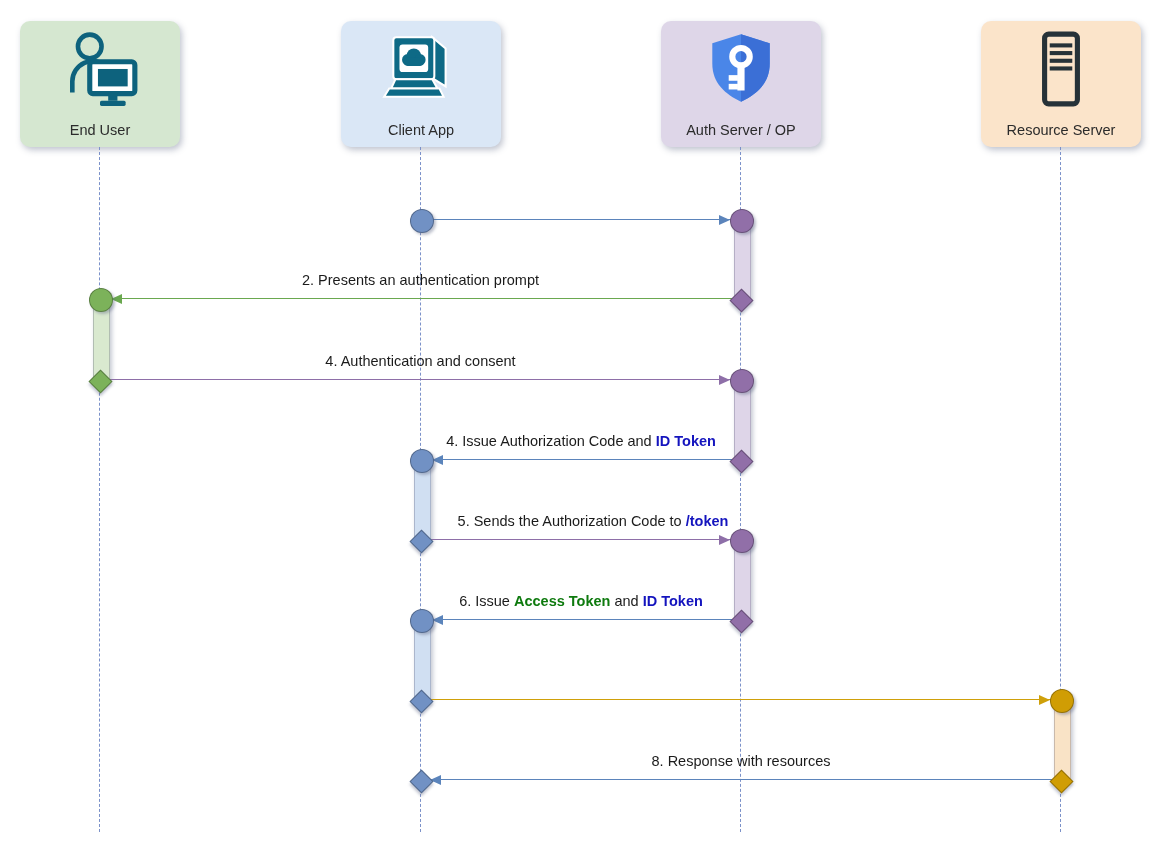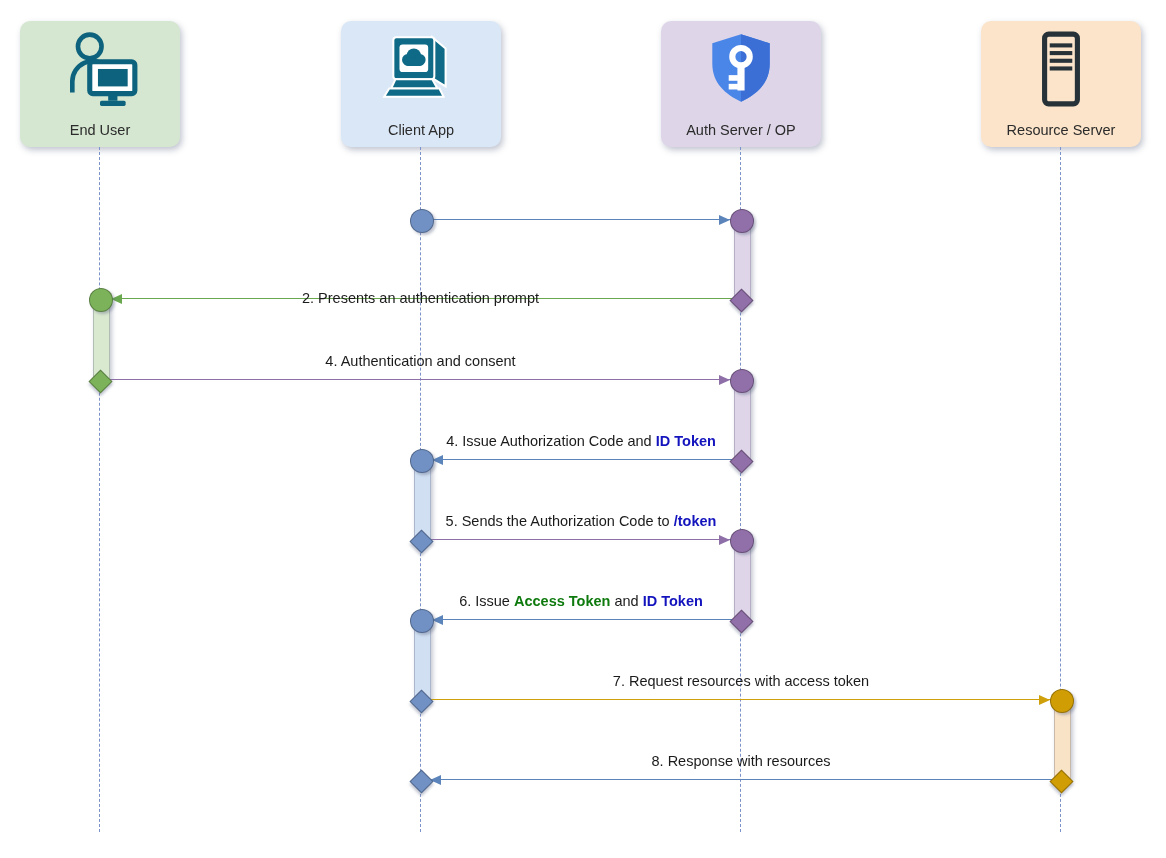--- a/index.html
+++ b/index.html
@@ -147,21 +147,21 @@
 
   <div class="msg-line lc-blue" style="left:421px;top:219px;width:320px;"></div>
   <div class="arrow right ac-blue" style="left:719px;top:214.5px;"></div>
   <div class="ep-circle np-blue" style="left:410px;top:209px;"></div>
   <div class="ep-circle np-purple" style="left:730px;top:209px;"></div>
 
   <div class="msg-line lc-green" style="left:100px;top:298px;width:641px;"></div>
   <div class="arrow left ac-green" style="left:111px;top:293.5px;"></div>
   <div class="ep-diamond np-purple" style="left:733px;top:291.5px;"></div>
   <div class="ep-circle np-green" style="left:89px;top:288px;"></div>
-  <div class="msg-label centered" style="left:100px;top:289px;width:641px;">
+  <div class="msg-label centered" style="left:100px;top:271px;width:641px;">
     <span>2. Presents an authentication prompt</span>
   </div>
 
   <div class="msg-line lc-purple" style="left:100px;top:379px;width:641px;"></div>
   <div class="arrow right ac-purple" style="left:719px;top:374.5px;"></div>
   <div class="ep-diamond np-green" style="left:92px;top:372.5px;"></div>
   <div class="ep-circle np-purple" style="left:730px;top:369px;"></div>
   <div class="msg-label centered" style="left:100px;top:352px;width:641px;">
     <span>4. Authentication and consent</span>
   </div>
@@ -171,39 +171,36 @@
   <div class="ep-diamond np-purple" style="left:733px;top:452.5px;"></div>
   <div class="ep-circle np-blue" style="left:410px;top:449px;"></div>
   <div class="msg-label centered" style="left:421px;top:432px;width:320px;">
     <span>4. Issue Authorization Code and </span><span class="kw-blue">ID Token</span>
   </div>
 
   <div class="msg-line lc-purple" style="left:421px;top:539px;width:320px;"></div>
   <div class="arrow right ac-purple" style="left:719px;top:534.5px;"></div>
   <div class="ep-diamond np-blue" style="left:413px;top:532.5px;"></div>
   <div class="ep-circle np-purple" style="left:730px;top:529px;"></div>
-  <div class="msg-label centered" style="left:421px;top:512px;width:320px;text-align:center;">
+  <div class="msg-label centered" style="left:433px;top:512px;width:320px;text-align:center;">
     <span>5. Sends the Authorization Code to </span><span class="kw-blue">/token</span>
   </div>
 
   <div class="msg-line lc-blue" style="left:421px;top:619px;width:320px;"></div>
   <div class="arrow left ac-blue" style="left:432px;top:614.5px;"></div>
   <div class="ep-diamond np-purple" style="left:733px;top:612.5px;"></div>
   <div class="ep-circle np-blue" style="left:410px;top:609px;"></div>
   <div class="msg-label centered" style="left:421px;top:592px;width:320px;">
     <span>6. Issue </span><span class="kw-green">Access Token</span><span> and </span><span class="kw-blue">ID Token</span>
   </div>
 
   <div class="msg-line lc-gold" style="left:421px;top:699px;width:640px;"></div>
   <div class="arrow right ac-gold" style="left:1039px;top:694.5px;"></div>
   <div class="ep-diamond np-blue" style="left:413px;top:692.5px;"></div>
   <div class="ep-circle np-gold" style="left:1050px;top:689px;"></div>
-  <div class="msg-label centered" style="left:421px;top:672px;width:640px;">
-    <span>7. Request resources with access token</span>
-  </div>
 
   <div class="msg-line lc-blue" style="left:421px;top:779px;width:640px;"></div>
   <div class="arrow left ac-blue" style="left:430px;top:774.5px;"></div>
   <div class="ep-diamond np-gold" style="left:1053px;top:772.5px;"></div>
   <div class="ep-diamond np-blue" style="left:413px;top:772.5px;"></div>
   <div class="msg-label centered" style="left:421px;top:752px;width:640px;">
     <span>8. Response with resources</span>
   </div>
 
 </div>

